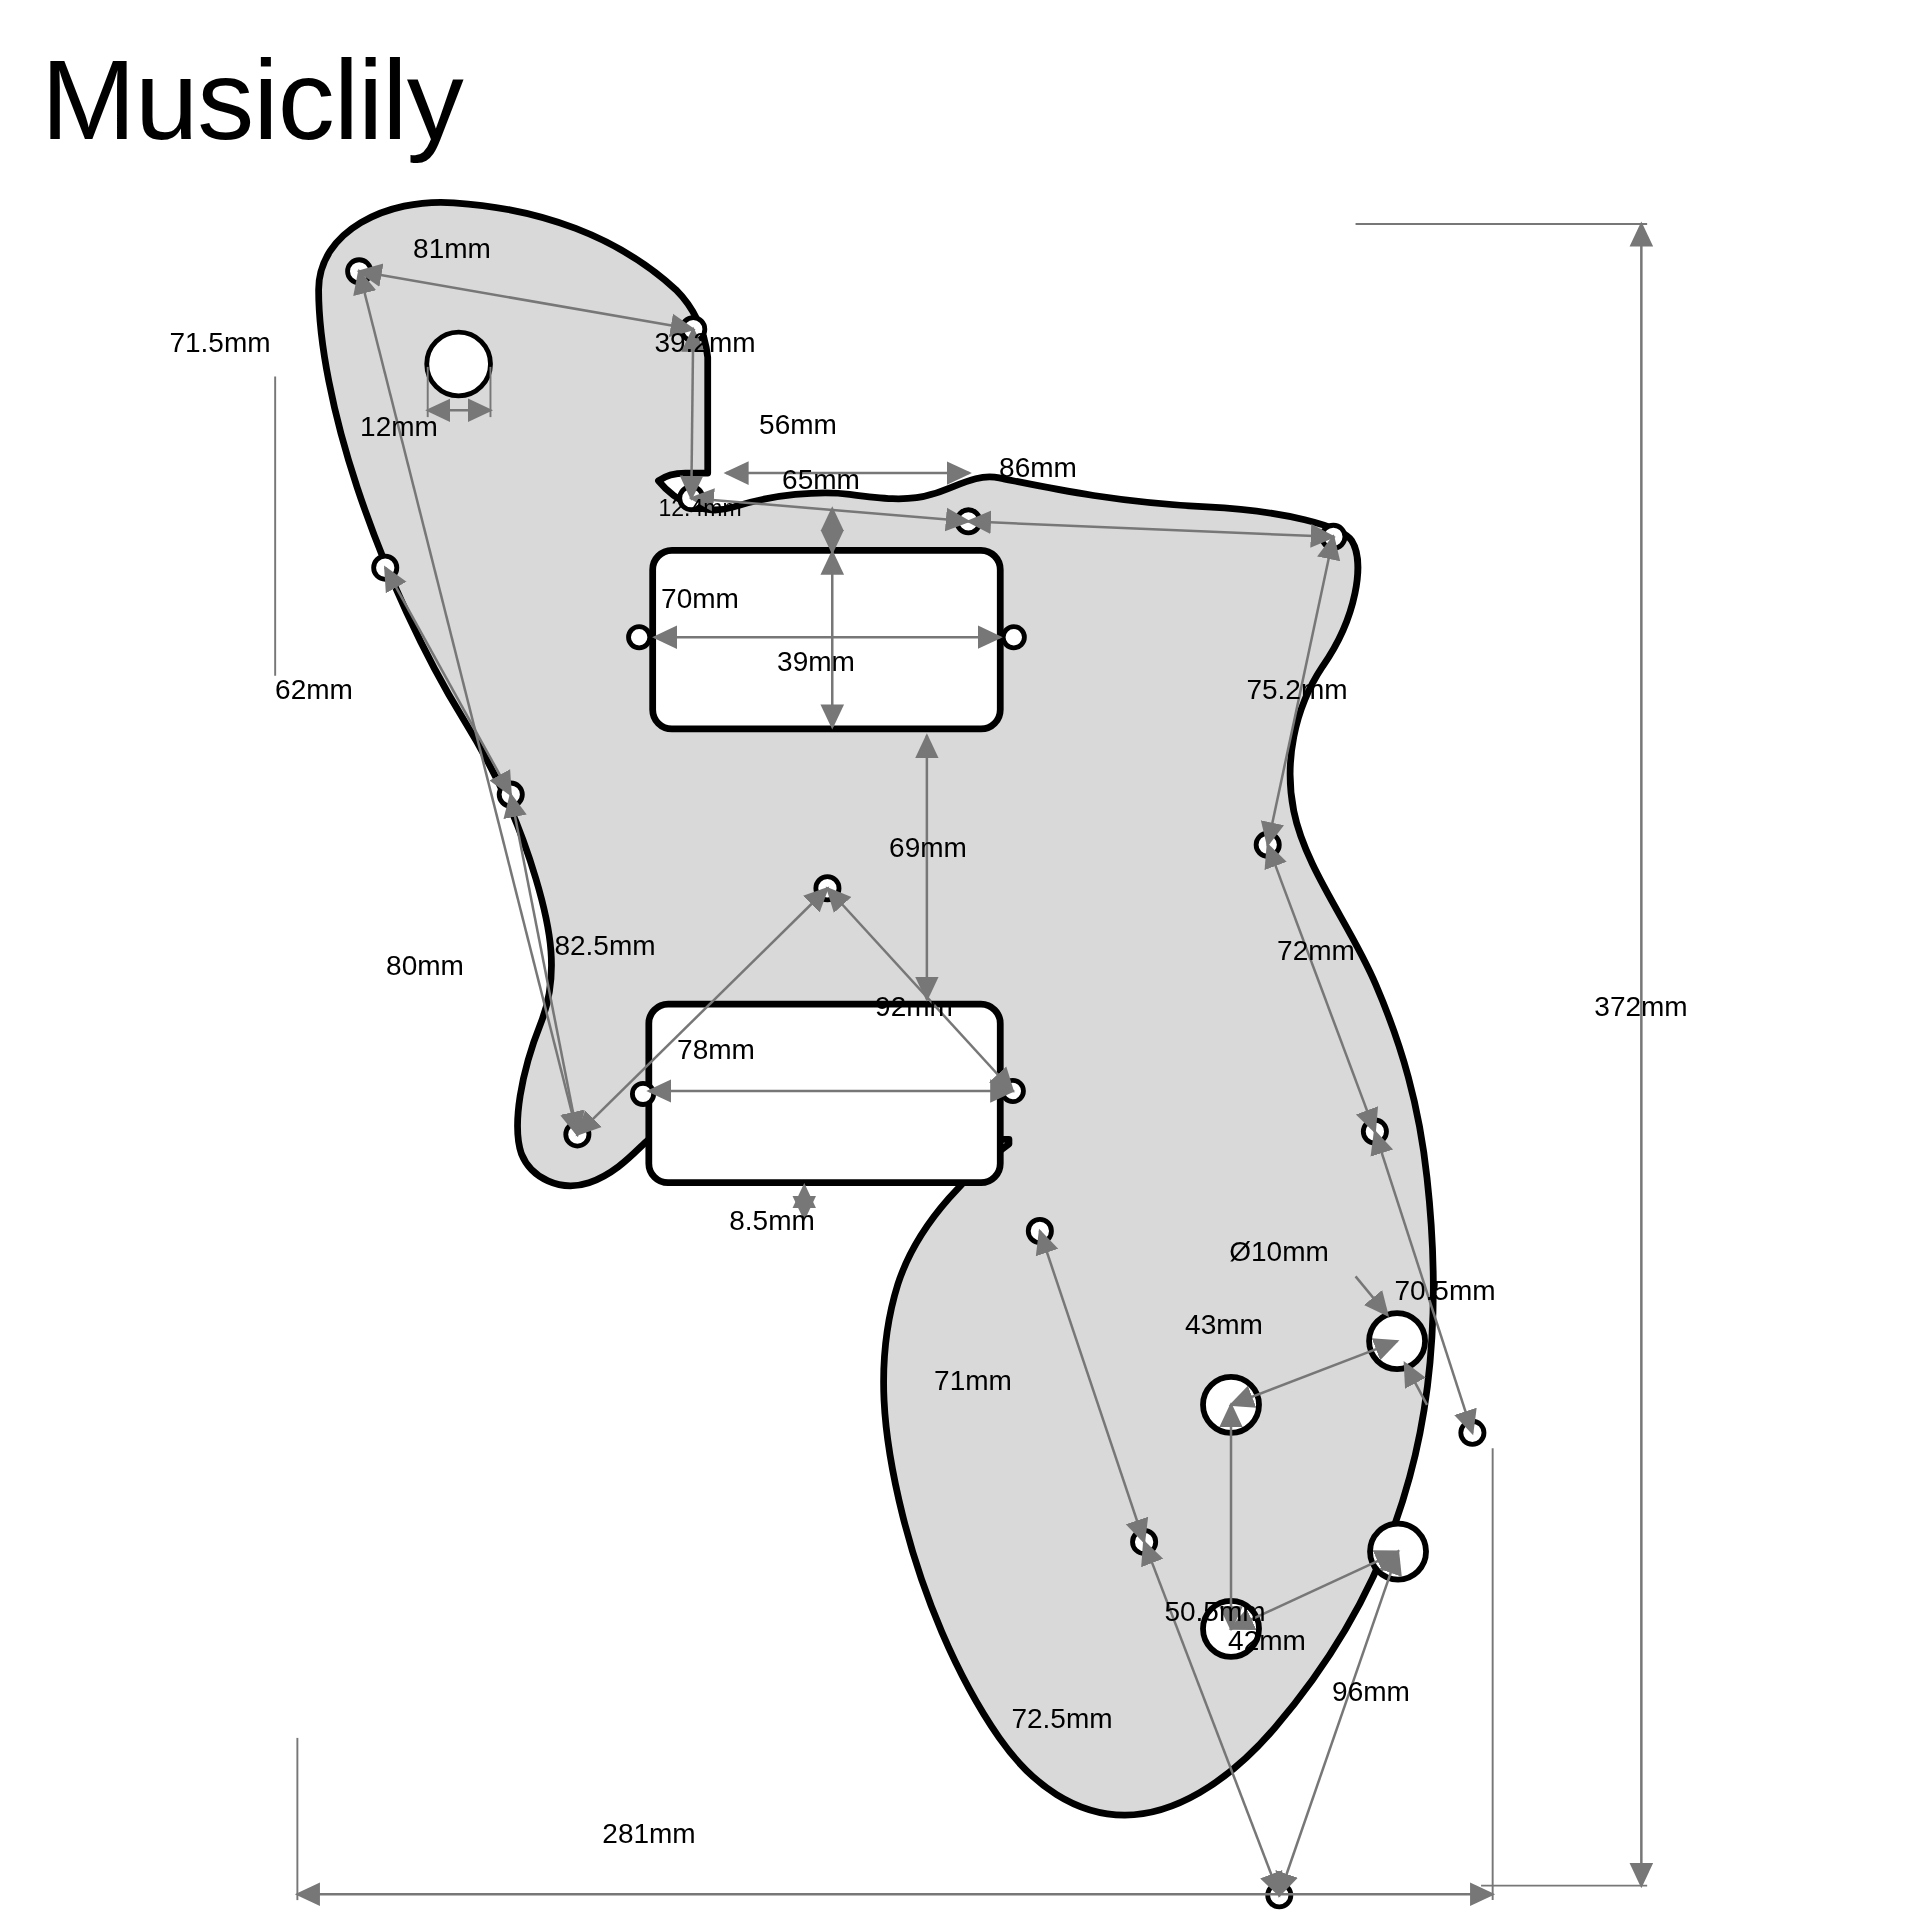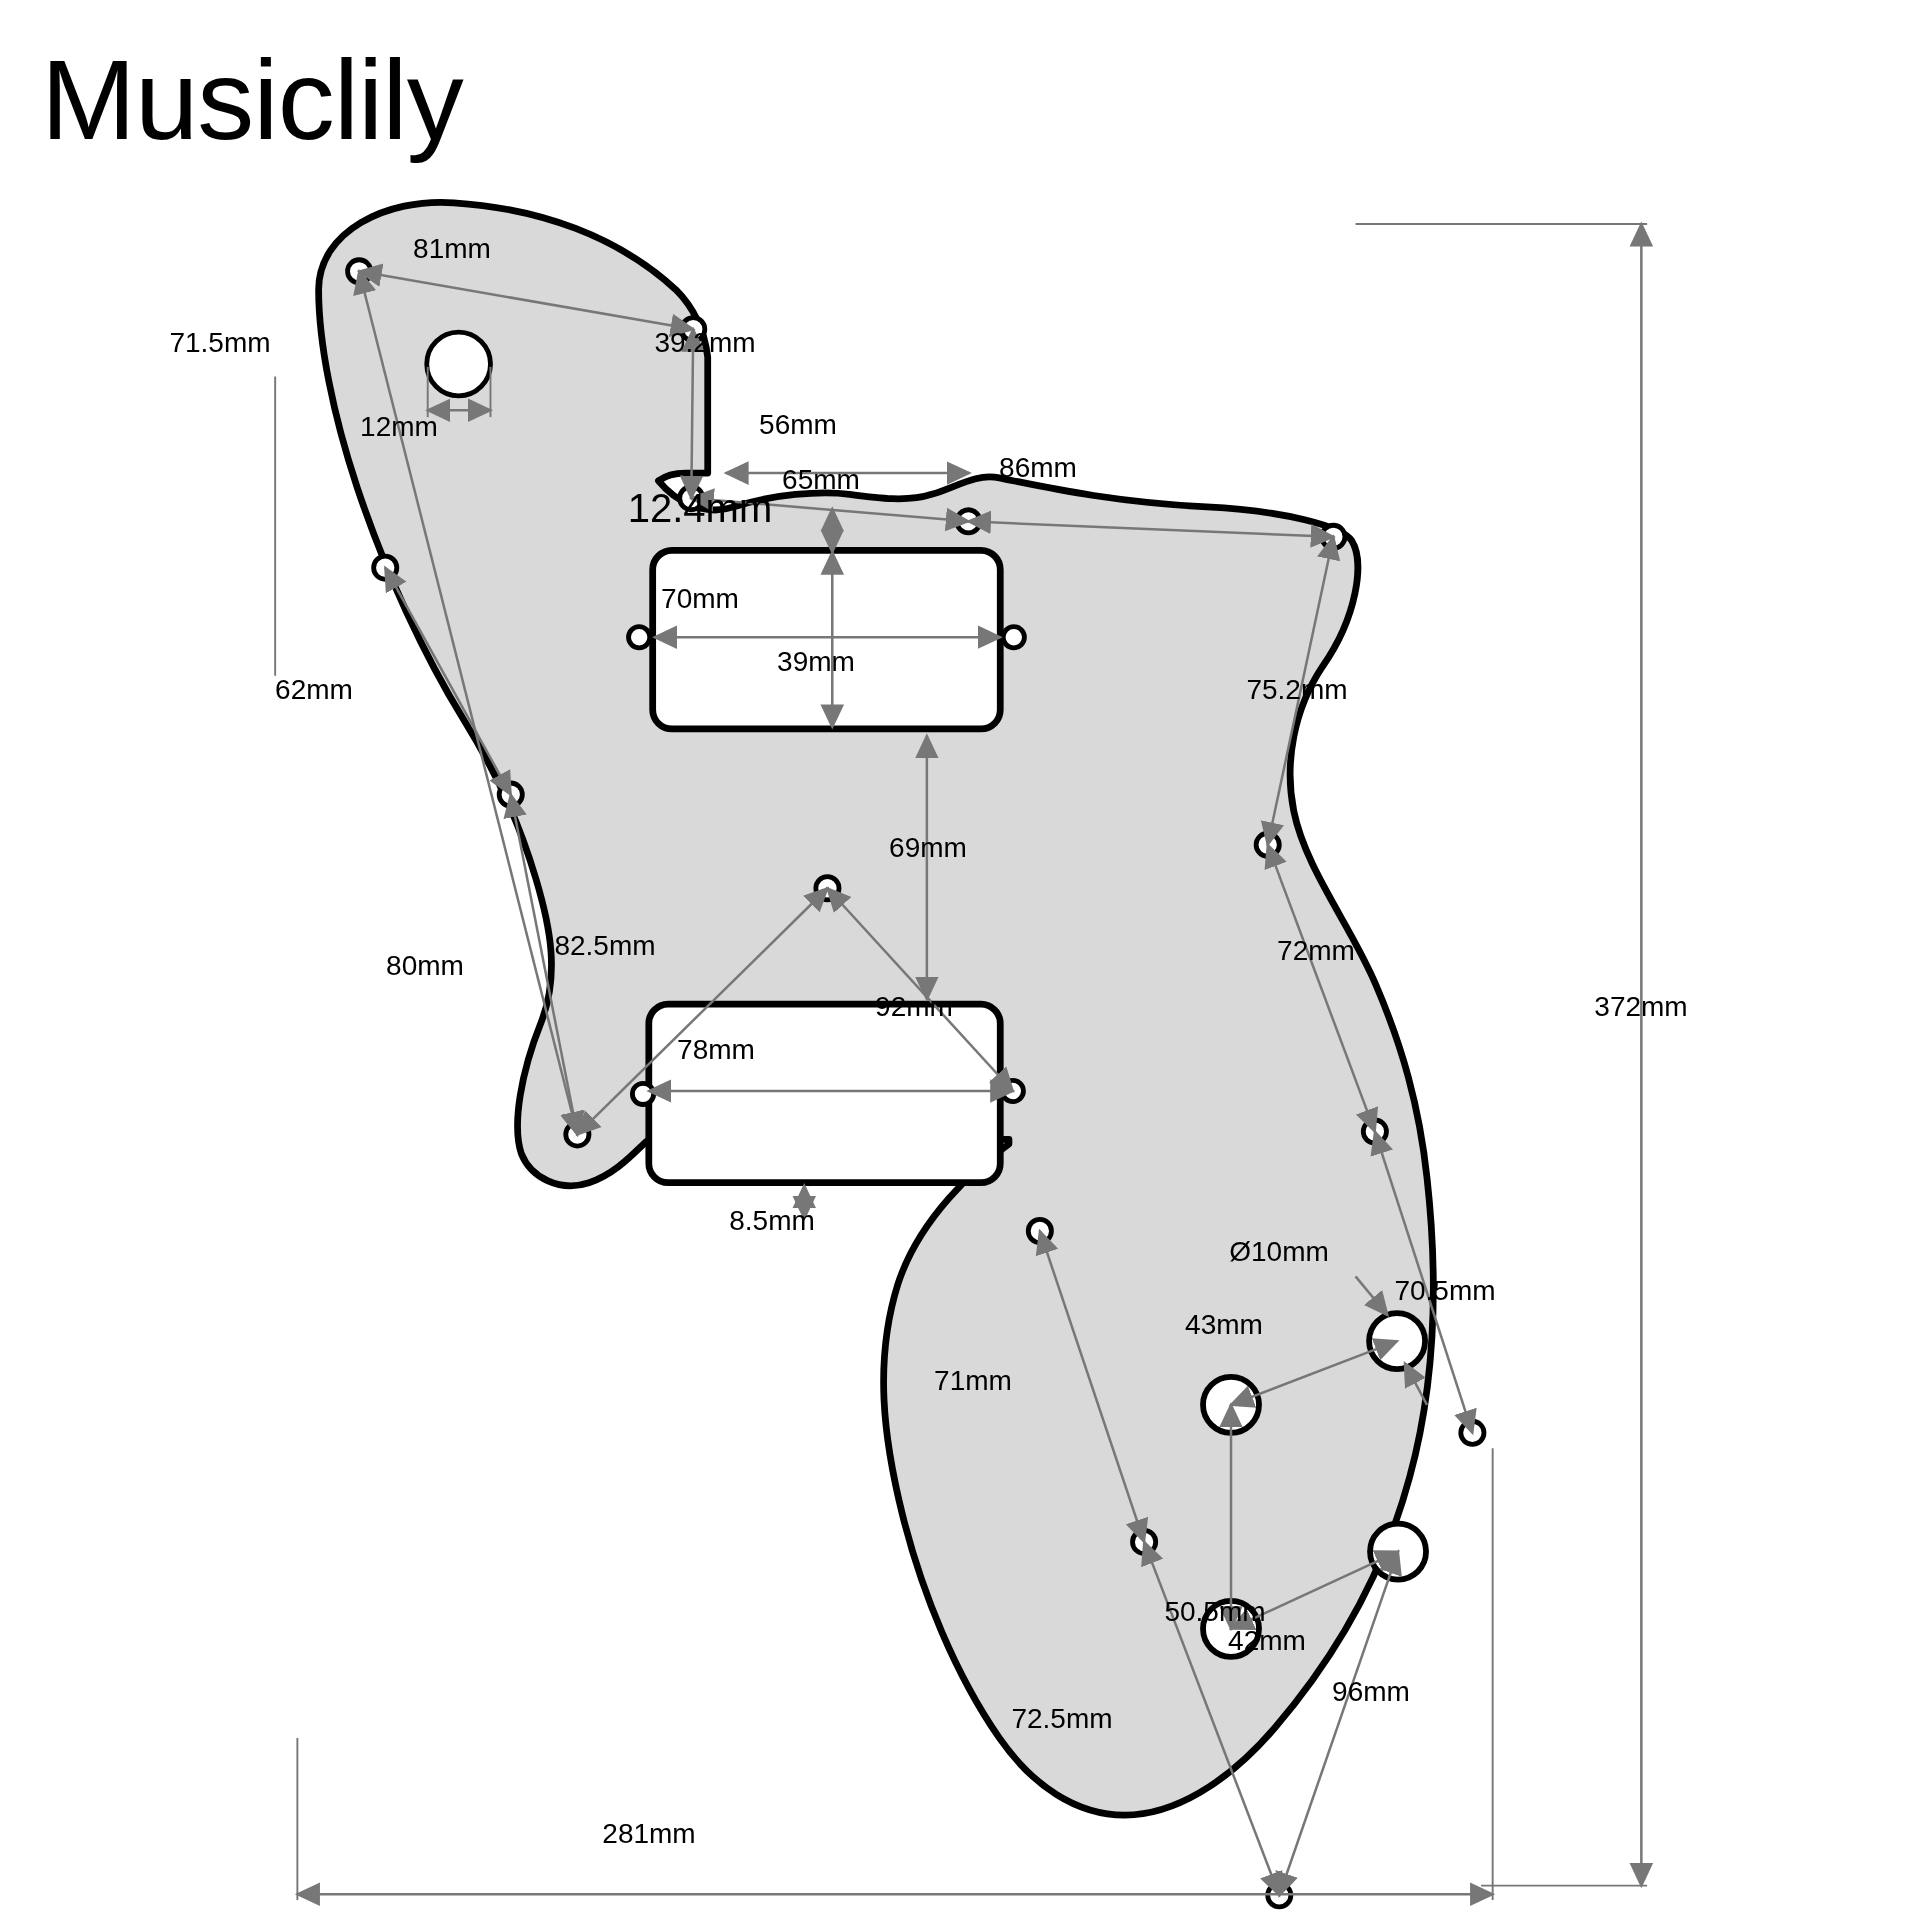--- a/index.html
+++ b/index.html
@@ -37,21 +37,21 @@
   }
   .dimlabel {
     position: absolute;
     font-family: "Liberation Sans", sans-serif;
     font-size: 28px;
     color: #000000;
     white-space: nowrap;
     line-height: 1;
   }
   .dimlabel.small {
-    font-size: 40px;
+    font-size: 23px;
   }
 </style>
 </head>
 <body>
 
 <div id="sheet">
 
   <div id="brand">Musiclily</div>
 
   <svg class="drawing" viewBox="0 0 2000 2000">

